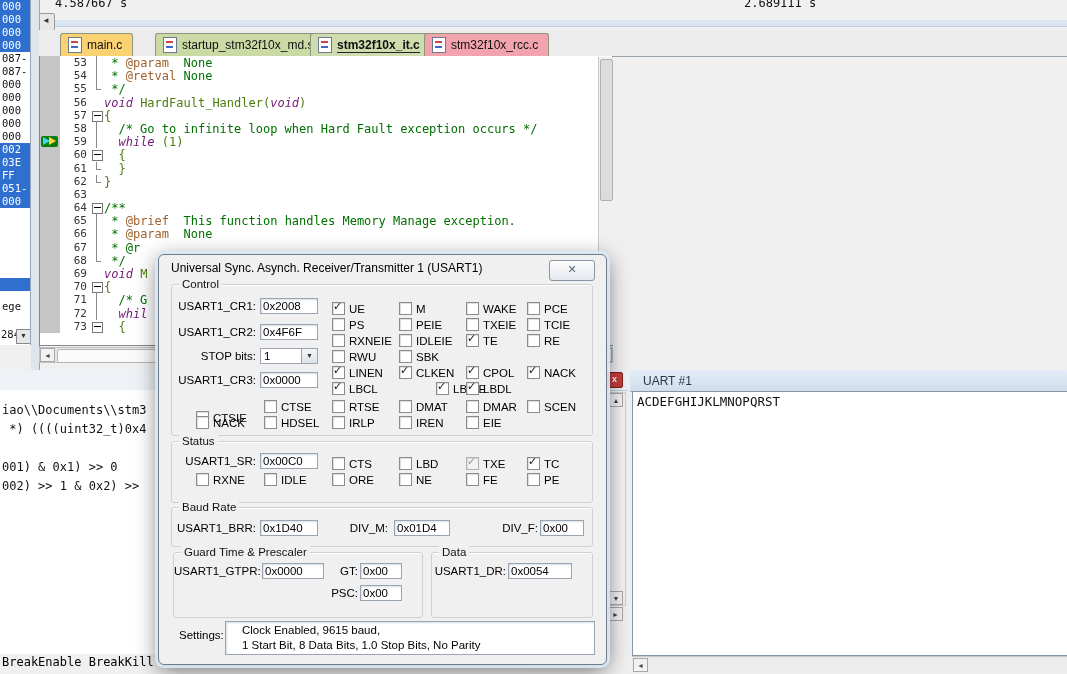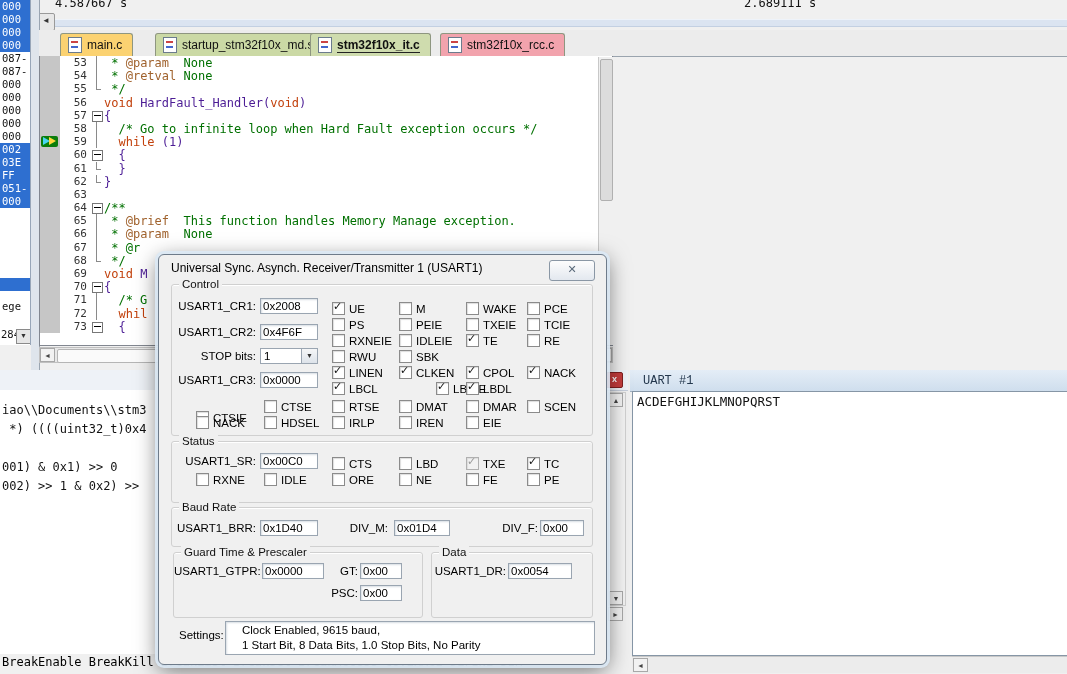--- a/index.html
+++ b/index.html
@@ -38,21 +38,21 @@
   #editor{position:absolute;left:39px;top:56px;width:574px;height:290px;background:#fff;border:1px solid #828790;border-top:none;box-sizing:border-box;overflow:hidden;}
   .cl{display:flex;height:13.2px;line-height:13.2px;white-space:pre;}
   .mg{width:20px;background:#c6c6c6;flex:0 0 auto;position:relative;}
   .ln{width:27px;flex:0 0 auto;text-align:right;padding-right:4px;color:#333;font:11px "DejaVu Sans Mono",monospace;}
   .fd{width:13px;flex:0 0 auto;position:relative;}
   .fd.v::before{content:'';position:absolute;left:5px;top:0;bottom:0;border-left:1px solid #8a8a8a;}
   .fd.e::before{content:'';position:absolute;left:5px;top:0;height:7px;width:4px;border-left:1px solid #8a8a8a;border-bottom:1px solid #8a8a8a;}
   .fbox{position:absolute;left:1px;top:2px;width:9px;height:9px;border:1px solid #777;background:#fff;}
   .fbox::after{content:'';position:absolute;left:1px;right:1px;top:3px;border-top:1px solid #000;}
   .src{font:12px "DejaVu Sans Mono",monospace;}
-  .sy-c{color:#007000;} .sy-k{color:#c2410c;} .sy-t{color:#a0622d;} .sy-p{color:#4c1d95;}
+  .sy-c{color:#007000;} .sy-k{color:#701a75;font-style:italic;} .sy-t{color:#a0622d;} .sy-p{color:#4d7c0f;}
   .mark{display:inline-block;position:absolute;left:1px;top:1px;width:17px;height:11px;background:#0b7d0b;border-radius:2px;}
   .mark .a1{position:absolute;left:2px;top:1px;width:0;height:0;border-left:7px solid #49d6f2;border-top:4.5px solid transparent;border-bottom:4.5px solid transparent;}
   .mark .a2{position:absolute;left:8px;top:1px;width:0;height:0;border-left:7px solid #ffd83d;border-top:4.5px solid transparent;border-bottom:4.5px solid transparent;}
   #editor-vsb{position:absolute;left:598px;top:57px;width:14px;height:288px;background:#f0f0f0;border-left:1px solid #c8c8c8;}
   #editor-vsb .thumb{position:absolute;left:1px;top:2px;width:11px;height:140px;background:#dcdcdc;border:1px solid #b0b0b0;border-radius:2px;}
   #editor-hsb{position:absolute;left:39px;top:347px;width:574px;height:16px;background:#e8e8e8;border:1px solid #c0c0c0;box-sizing:border-box;}
   .sb-btn{position:absolute;width:15px;height:14px;background:#f2f2f2;border:1px solid #a8a8a8;font-size:7px;line-height:13px;text-align:center;color:#444;box-sizing:border-box;}
   #editor-hsb .thumb{position:absolute;left:17px;top:1px;width:462px;height:12px;background:#fafafa;border:1px solid #b5b5b5;border-radius:2px;}
 
   
@@ -63,21 +63,21 @@
   #cmd-body{position:absolute;left:0;top:20px;width:606px;height:264px;background:#fff;border-right:1px solid #c8c8c8;}
   #cmd-lines{position:absolute;left:2px;top:11px;font:12px "DejaVu Sans Mono",monospace;color:#111;line-height:19px;white-space:pre;}
   #cmd-vsb{position:absolute;left:608px;top:22px;width:16px;height:212px;background:#f3f3f3;border:1px solid #d0d0d0;}
   #cmd-hsb-btn{position:absolute;left:608px;top:237px;}
   #cmd-buttons{position:absolute;left:2px;top:285px;font:12px "DejaVu Sans Mono",monospace;white-space:pre;}
   #cmd-buttons .vis{color:#000;}
   #cmd-buttons .shd{color:#5b6e85;}
 
   
   #uart{position:absolute;left:630px;top:370px;width:437px;height:304px;background:#f0f0f0;}
-  #uart-header{position:absolute;left:0;top:0;right:0;height:21px;background:linear-gradient(#e4edf7,#cfdeed);border-bottom:1px solid #9fb0c2;font-family:Liberation Mono, monospace;}
+  #uart-header{position:absolute;left:0;top:0;right:0;height:21px;background:linear-gradient(#e4edf7,#cfdeed);border-bottom:1px solid #9fb0c2;}
   #uart-title{position:absolute;left:13px;top:4px;font-size:12px;color:#24384e;}
   #uart-body{position:absolute;left:2px;top:21px;right:0;bottom:18px;background:#fff;border:1px solid #8696a6;border-right:none;}
   #uart-text{position:absolute;left:4px;top:2px;font:12.5px "DejaVu Sans Mono",monospace;color:#111;}
   #uart-hsb{position:absolute;left:2px;bottom:1px;right:0;height:16px;background:#ececec;border-top:1px solid #c8c8c8;}
 
   
   #dialog{position:absolute;left:158px;top:254px;width:447px;height:409px;z-index:30;
           background:#f0f0f0;border:1px solid #6e7b8a;border-radius:6px;
           box-shadow:0 0 0 3px rgba(220,233,245,.9), 0 5px 22px rgba(0,0,0,.55);}
   #dlg-title{position:absolute;left:12px;top:6px;font-size:12px;color:#000;}
@@ -146,21 +146,21 @@
     <span class="tlabel">main.c</span>
   </div>
   <div class="tab" style="left:116px;background:#cbd9a5;">
     <span class="ticon"></span>
     <span class="tlabel">startup_stm32f10x_md.s</span>
   </div>
   <div class="tab active" style="left:271px;background:#cfdcae;">
     <span class="ticon"></span>
     <span class="tlabel">stm32f10x_it.c</span>
   </div>
-  <div class="tab" style="left:401px;background:#f2a3ad;">
+  <div class="tab" style="left:385px;background:#f2a3ad;">
     <span class="ticon"></span>
     <span class="tlabel">stm32f10x_rcc.c</span>
   </div>
 </div>
 
 <div id="editor">
   <div id="code-lines">
       <div class="cl"><span class="mg"></span><span class="ln">53</span><span class="fd v"></span><span class="src"><span class="sy-c"> * </span><span class="sy-t">@param</span><span class="sy-c">  None</span></span></div>
       <div class="cl"><span class="mg"></span><span class="ln">54</span><span class="fd v"></span><span class="src"><span class="sy-c"> * </span><span class="sy-t">@retval</span><span class="sy-c"> None</span></span></div>
       <div class="cl"><span class="mg"></span><span class="ln">55</span><span class="fd e"></span><span class="src"><span class="sy-c"> */</span></span></div>

